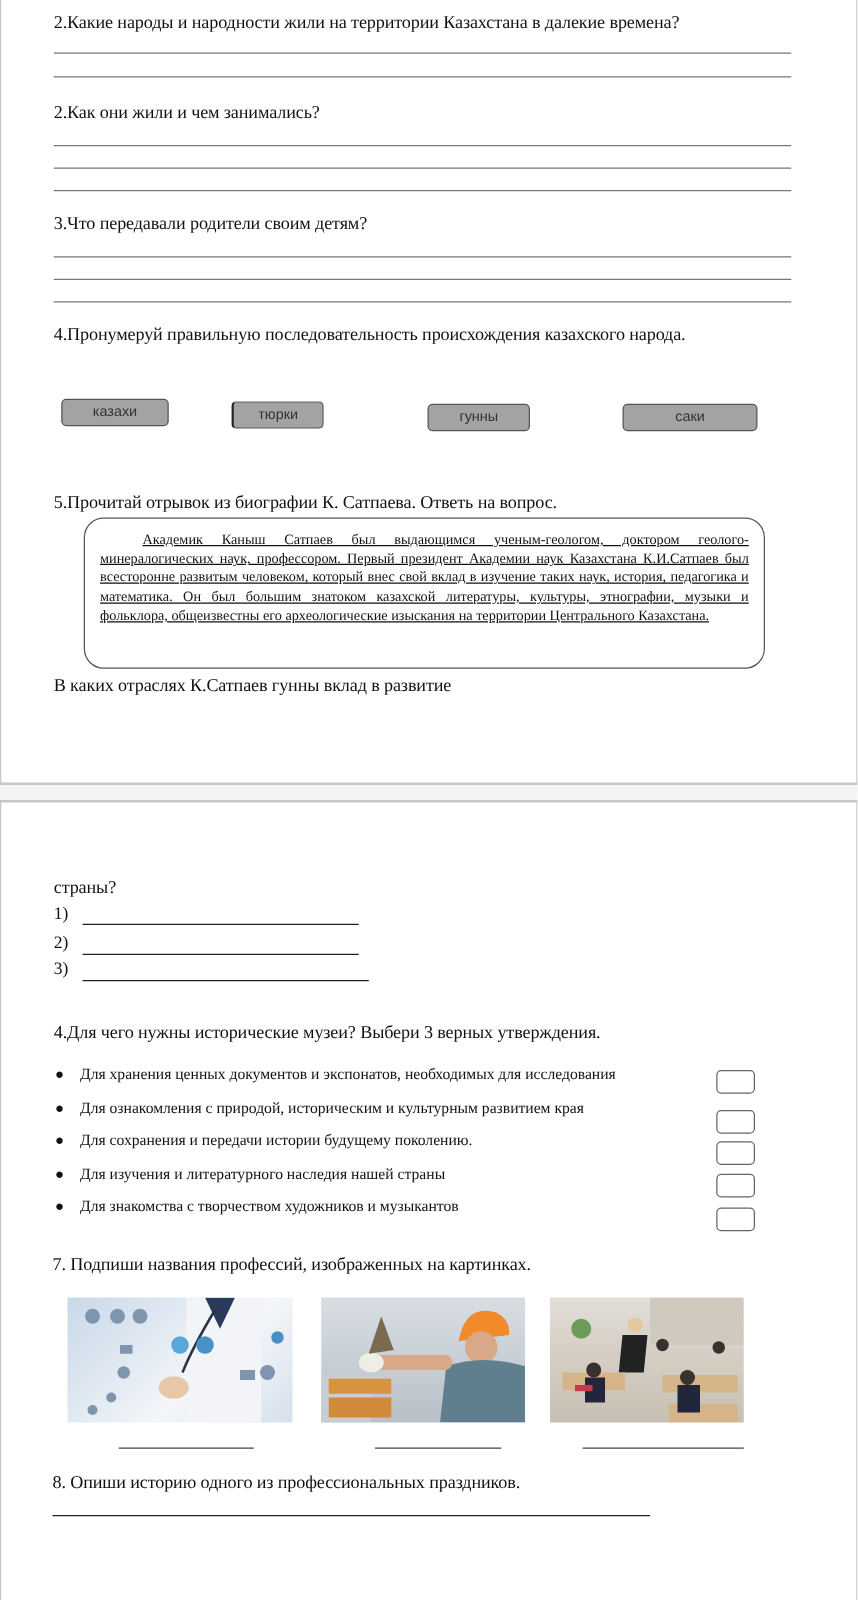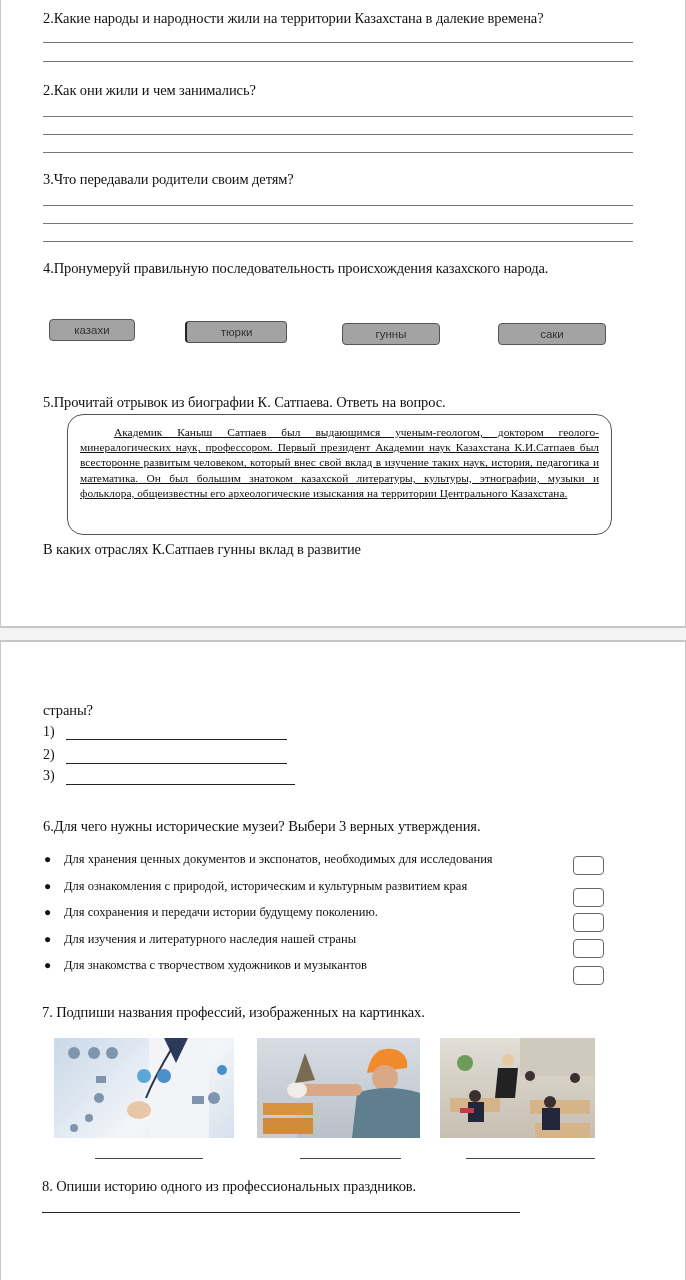--- a/index.html
+++ b/index.html
@@ -48,41 +48,41 @@
   <div class="line" style="top:136px"></div>
   <div class="line" style="top:154px"></div>
 
   <div class="q" style="top:173px">3.Что передавали родители своим детям?</div>
   <div class="line" style="top:207px"></div>
   <div class="line" style="top:225px"></div>
   <div class="line" style="top:243px"></div>
 
   <div class="q" style="top:262px">4.Пронумеруй правильную последовательность происхождения казахского народа.</div>
   <div class="tagbox" style="left:48px; top:321px; width:86px">казахи</div>
-  <div class="tagbox" style="left:184px; top:323px; width:102px; border-left:2.5px solid #222">тюрки</div>
-  <div class="tagbox" style="left:341px; top:325px; width:98px">гунны</div>
+  <div class="tagbox" style="left:184px; top:323px; width:74px; border-left:2.5px solid #222">тюрки</div>
+  <div class="tagbox" style="left:341px; top:325px; width:82px">гунны</div>
   <div class="tagbox" style="left:497px; top:325px; width:108px">саки</div>
 
   <div class="q" style="top:396px">5.Прочитай отрывок из биографии К. Сатпаева. Ответь на вопрос.</div>
   <div class="quote">
     <p>Академик Каныш Сатпаев был выдающимся ученым-геологом, доктором геолого-минералогических наук, профессором. Первый президент Академии наук Казахстана К.И.Сатпаев был всесторонне развитым человеком, который внес свой вклад в изучение таких наук, история, педагогика и математика. Он был большим знатоком казахской литературы, культуры, этнографии, музыки и фольклора, общеизвестны его археологические изыскания на территории Центрального Казахстана.</p>
   </div>
   <div class="q" style="top:543px">В каких отраслях К.Сатпаев гунны вклад в развитие</div>
 </div>
 
 <div class="page page2">
   <div class="q" style="top:60px">страны?</div>
   <div class="num" style="top:82px">1)</div>
   <div class="ans-line" style="left:65px; top:97px; width:221px"></div>
   <div class="num" style="top:105px">2)</div>
   <div class="ans-line" style="left:65px; top:121px; width:221px"></div>
   <div class="num" style="top:126px">3)</div>
   <div class="ans-line" style="left:65px; top:142px; width:229px"></div>
 
-  <div class="q" style="top:176px">6.Для чего нужны исторические музеи? Выбери 3 верных утверждения.</div>
+  <div class="q" style="top:176px">4.Для чего нужны исторические музеи? Выбери 3 верных утверждения.</div>
 </div>
 
 <div class="bullets">
   <div class="bullet"><span class="dot">●</span><span>Для хранения ценных документов и экспонатов, необходимых для исследования</span></div>
   <div class="bullet"><span class="dot">●</span><span>Для ознакомления с природой, историческим и культурным развитием края</span></div>
   <div class="bullet"><span class="dot">●</span><span>Для сохранения и передачи истории будущему поколению.</span></div>
   <div class="bullet"><span class="dot">●</span><span>Для изучения и литературного наследия нашей страны</span></div>
   <div class="bullet"><span class="dot">●</span><span>Для знакомства с творчеством художников и музыкантов</span></div>
 </div>
 <div class="chk" style="top:856px"></div>

